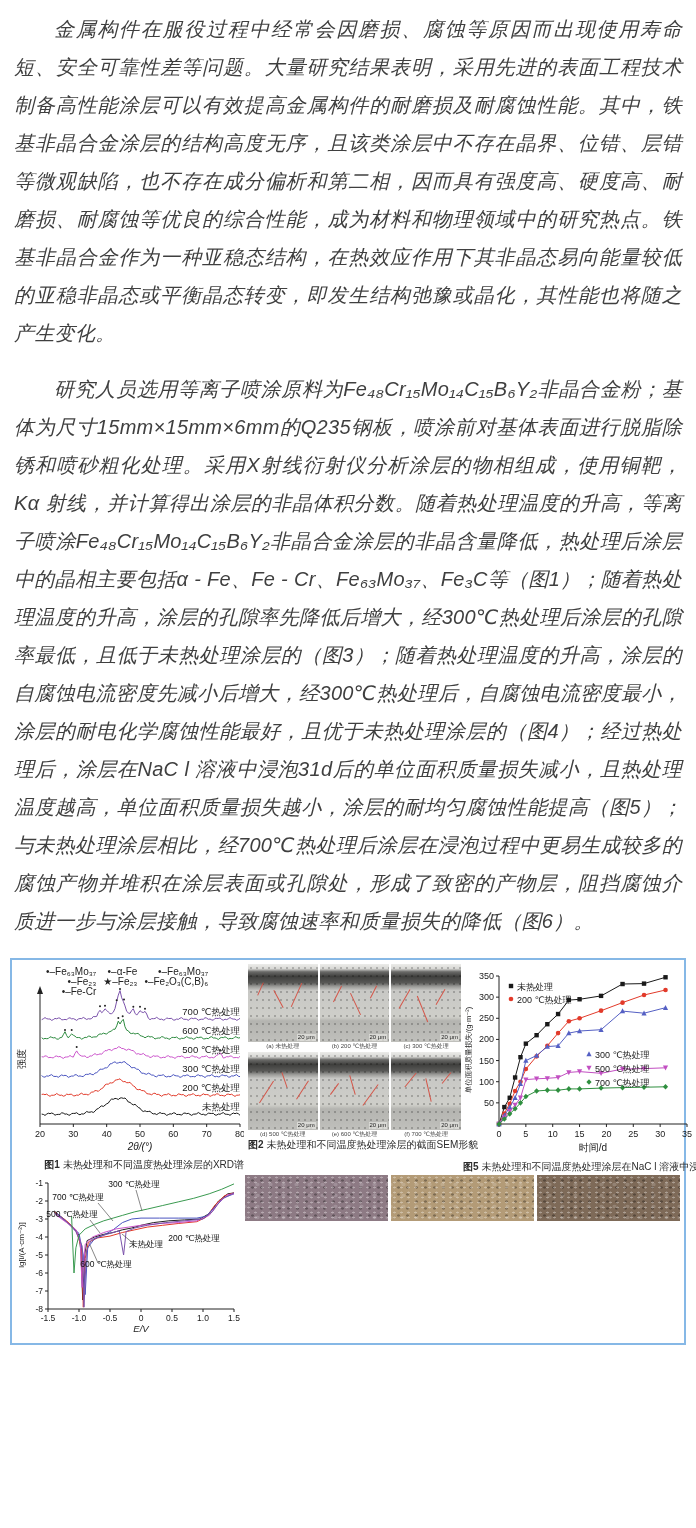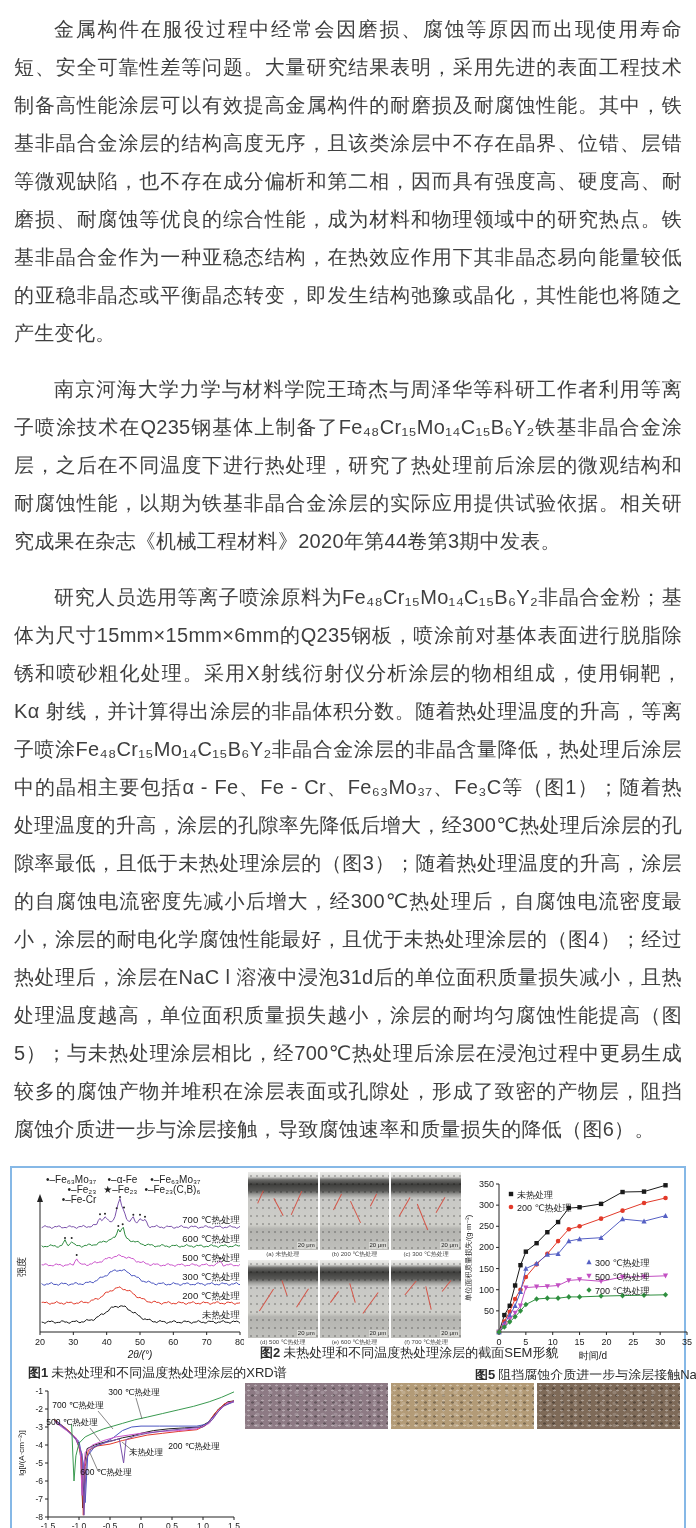--- a/index.html
+++ b/index.html
@@ -1,26 +1,26 @@
 <!DOCTYPE html>
 <html><head>
 <meta charset="utf-8">
 <style>
   html,body{margin:0;padding:0;background:#ffffff;}
   body{width:696px;font-family:"Liberation Sans","DejaVu Sans",sans-serif;}
   .article{padding:10px 14px 0 14px;}
   .article p{
     margin:0 0 18px 0;font-size:20px;line-height:38px;color:#3f3f3f;
-    text-align:justify;text-indent:2em;letter-spacing:.3px;
+    text-align:justify;text-indent:2em;letter-spacing:.3px;font-style:italic;
   }
   .fig-box{margin:4px 10px 0 10px;border:2px solid #86b8e6;padding:4px;box-sizing:border-box;background:#fff;}
   .fig-row{display:flex;align-items:flex-start;}
   .fig{position:relative;box-sizing:border-box;}
   svg text{font-family:"Liberation Sans","DejaVu Sans",sans-serif;}
-  .cap{font-size:13px;color:#2b2b2b;text-align:left;line-height:11px;margin-top:1px;white-space:nowrap;margin-left:12px;}
+  .cap{font-size:10px;color:#2b2b2b;text-align:right;line-height:11px;margin-top:1px;white-space:nowrap;}
   .cap b{font-weight:bold;margin-right:3px;}
   .nacl{border-bottom:1.5px solid #e03030;}
   
   .xrd-legend{position:absolute;top:3px;left:30px;right:2px;display:flex;gap:7px;font-size:10px;color:#222;line-height:9px;text-align:right;}
   .xrd-legend .col{display:flex;flex-direction:column;gap:1px;}
   .xrd-legend .it{white-space:nowrap;}
   
   .sem-grid{display:grid;grid-template-columns:repeat(3,1fr);gap:2px;}
   .sem-cell{height:78px;position:relative;overflow:hidden;
     background-image:
@@ -38,21 +38,20 @@
       radial-gradient(rgba(0,0,0,.30) 1px, transparent 1.9px),
       radial-gradient(rgba(255,255,255,.16) 1.5px, transparent 2.6px);
     background-size:7px 5px,9px 7px,13px 11px;
     background-position:0 0,3px 2px,6px 4px;}
 </style>
 </head>
 <body>
 
 <div class="article">
   <p>金属构件在服役过程中经常会因磨损、腐蚀等原因而出现使用寿命短、安全可靠性差等问题。大量研究结果表明，采用先进的表面工程技术制备高性能涂层可以有效提高金属构件的耐磨损及耐腐蚀性能。其中，铁基非晶合金涂层的结构高度无序，且该类涂层中不存在晶界、位错、层错等微观缺陷，也不存在成分偏析和第二相，因而具有强度高、硬度高、耐磨损、耐腐蚀等优良的综合性能，成为材料和物理领域中的研究热点。铁基非晶合金作为一种亚稳态结构，在热效应作用下其非晶态易向能量较低的亚稳非晶态或平衡晶态转变，即发生结构弛豫或晶化，其性能也将随之产生变化。</p>
-  <p>南京河海大学力学与材料学院王琦杰与周泽华等科研工作者利用等离子喷涂技术在Q235钢基体上制备了Fe₄₈Cr₁₅Mo₁₄C₁₅B₆Y₂铁基非晶合金涂层，之后在不同温度下进行热处理，研究了热处理前后涂层的微观结构和耐腐蚀性能，以期为铁基非晶合金涂层的实际应用提供试验依据。相关研究成果在杂志《机械工程材料》2020年第44卷第3期中发表。</p>
   <p>研究人员选用等离子喷涂原料为Fe₄₈Cr₁₅Mo₁₄C₁₅B₆Y₂非晶合金粉；基体为尺寸15mm×15mm×6mm的Q235钢板，喷涂前对基体表面进行脱脂除锈和喷砂粗化处理。采用X射线衍射仪分析涂层的物相组成，使用铜靶，Kα 射线，并计算得出涂层的非晶体积分数。随着热处理温度的升高，等离子喷涂Fe₄₈Cr₁₅Mo₁₄C₁₅B₆Y₂非晶合金涂层的非晶含量降低，热处理后涂层中的晶相主要包括α - Fe、Fe - Cr、Fe₆₃Mo₃₇、Fe₃C等（图1）；随着热处理温度的升高，涂层的孔隙率先降低后增大，经300℃热处理后涂层的孔隙率最低，且低于未热处理涂层的（图3）；随着热处理温度的升高，涂层的自腐蚀电流密度先减小后增大，经300℃热处理后，自腐蚀电流密度最小，涂层的耐电化学腐蚀性能最好，且优于未热处理涂层的（图4）；经过热处理后，涂层在NaC l 溶液中浸泡31d后的单位面积质量损失减小，且热处理温度越高，单位面积质量损失越小，涂层的耐均匀腐蚀性能提高（图5）；与未热处理涂层相比，经700℃热处理后涂层在浸泡过程中更易生成较多的腐蚀产物并堆积在涂层表面或孔隙处，形成了致密的产物层，阻挡腐蚀介质进一步与涂层接触，导致腐蚀速率和质量损失的降低（图6）。</p>
 </div>
 
 <div class="fig-box">
 
   <div class="fig-row">
     <div class="fig" style="width:228px;">
       <svg id="fig1-svg" width="228" height="190" viewBox="0 0 228 190">
           <line x1="24" y1="160" x2="224" y2="160" stroke="#222" stroke-width="1"></line>
           <line x1="24" y1="160" x2="24" y2="26" stroke="#222" stroke-width="1"></line>
@@ -105,21 +104,21 @@
             <span class="it">•–Fe₆₃Mo₃₇</span>
             <span class="it">•–Fe₂₃</span>
             <span class="it">•–Fe-Cr</span>
           </div>
           <div class="col">
             <span class="it">•–α-Fe</span>
             <span class="it">★–Fe₂₃</span>
           </div>
           <div class="col">
             <span class="it">•–Fe₆₃Mo₃₇</span>
-            <span class="it">•–Fe₂₃(C,B)₆</span>
+            <span class="it">•–Fe₂O₃(C,B)₆</span>
           </div>
         </div>
       <div class="cap"><b>图1</b><span>未热处理和不同温度热处理涂层的XRD谱</span></div>
     </div>
     <div class="fig" style="width:213px;margin-left:4px;">
       <div class="sem-grid" id="fig2-grid">
           <div>
             <div class="sem-cell">
               <div class="sem-ann" style="left: 12px; top: 18px; height: 14px; transform: rotate(24deg);"></div>
               <div class="sem-ann" style="left: 30px; top: 25px; height: 20px; transform: rotate(-28deg);"></div>
@@ -296,21 +295,21 @@
           <text x="54" y="25.5" fill="#1a1a1a" font-size="9">未热处理</text>
           <circle cx="48" cy="35" r="2.3" fill="#e23a2a"></circle>
           <text x="54" y="38.5" fill="#1a1a1a" font-size="9">200 ℃热处理</text>
           <polygon points="126,87.2 123.4,92.2 128.6,92.2" fill="#5560c4"></polygon>
           <text x="132" y="93.5" fill="#1a1a1a" font-size="9">300 ℃热处理</text>
           <polygon points="126,106.8 123.4,101.8 128.6,101.8" fill="#c24fc2"></polygon>
           <text x="132" y="107.5" fill="#1a1a1a" font-size="9">500 ℃热处理</text>
           <polygon points="126,115.2 128.6,118 126,120.8 123.4,118" fill="#2f8f3f"></polygon>
           <text x="132" y="121.5" fill="#1a1a1a" font-size="9">700 ℃热处理</text>
         </svg>
-      <div class="cap" style="overflow:hidden;"><b>图5</b><span>阻挡腐蚀介质进一步与涂层接触</span><span class="nacl">NaC l</span><span> 溶液中浸泡后的</span></div>
+      <div class="cap" style="overflow:hidden;"><b>图5</b><span>未热处理和不同温度热处理涂层在</span><span class="nacl">NaC l</span><span> 溶液中浸泡后的</span></div>
     </div>
   </div>
 
   <div class="fig-row" style="margin-top:3px;">
     <div class="fig" style="width:225px;">
       <svg id="fig3-svg" width="225" height="160" viewBox="0 0 225 160">
           <line x1="32" y1="134" x2="218" y2="134" stroke="#222"></line>
           <line x1="32" y1="134" x2="32" y2="8" stroke="#222"></line>
           <line x1="32" y1="134" x2="32" y2="137" stroke="#222"></line>
           <text x="32" y="146" fill="#1a1a1a" font-size="8.5" text-anchor="middle">-1.5</text>

